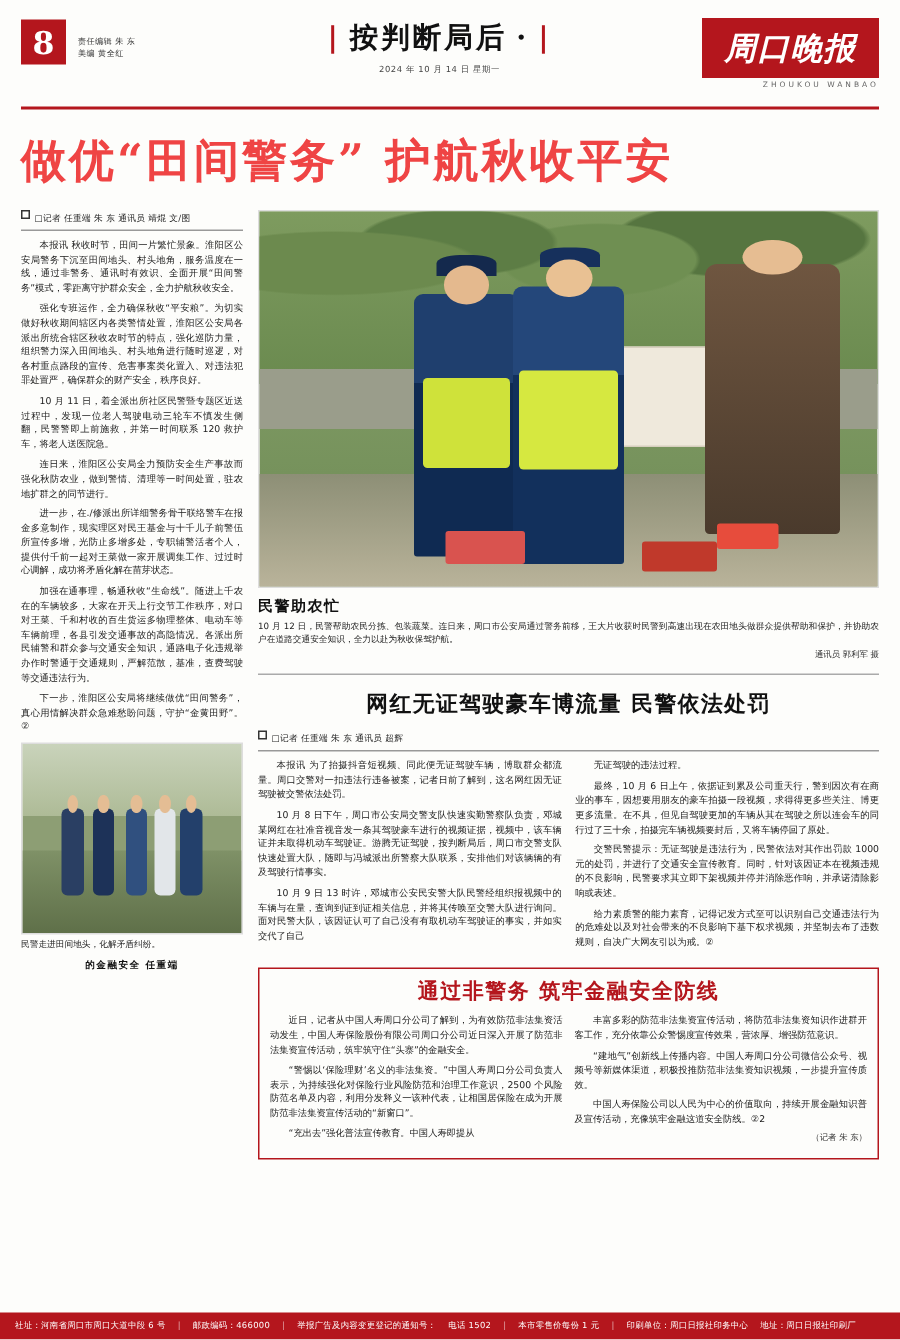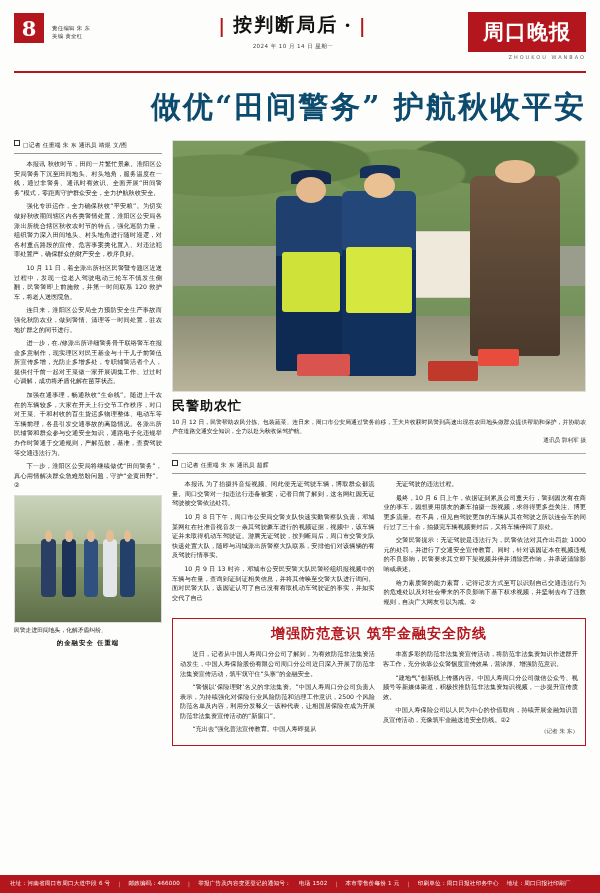--- a/index.html
+++ b/index.html
@@ -47,52 +47,53 @@
   .section-title .bar{color:#b4161d;font-weight:bold;}
   .dateline{
     font-size:5.6px;color:#444;margin-top:5px;letter-spacing:.4px;
   }
   .paper-logo{
     width:118px;height:40px;background:#b4161d;color:#fff;
     display:flex;align-items:center;justify-content:center;
     font-family:"DejaVu Serif","Liberation Serif",serif;
     font-size:21px;font-weight:bold;letter-spacing:1px;
     margin-top:2px;
+    font-style:italic;
   }
   .paper-logo-wrap{display:flex;flex-direction:column;align-items:flex-end;}
   .logo-sub{font-size:5px;color:#666;margin-top:2px;letter-spacing:2px;}
 
   
   .headline{
-    text-align:right;
+    text-align:left;
     font-family:"DejaVu Serif","Liberation Serif",serif;
     font-weight:bold;
     font-size:30px;
     letter-spacing:2px;
     margin:14px 0 12px 0;
-    color:#0c4a6e;
+    color:#ef4444;
   }
   
   .content{display:flex;gap:10px;}
   .col-left{width:148px;}
   .col-right{flex:1;}
 
   .byline{
     font-size:5.8px;color:#222;border-bottom:1px solid #999;padding-bottom:3px;margin-bottom:5px;
     letter-spacing:.2px;
   }
   .byline .sq{display:inline-block;width:4px;height:4px;border:1px solid #333;margin-right:3px;vertical-align:1px;}
   p.body{
     font-size:6.2px;line-height:9.6px;text-align:justify;margin:0 0 4px 0;
     text-indent:12.4px;color:#1a1a1a;
     font-family:"DejaVu Sans","Liberation Sans",sans-serif;
   }
   .photo-title{
     font-family:"DejaVu Serif","Liberation Serif",serif;
-    font-weight:bold;font-size:13px;letter-spacing:1px;margin:5px 0 3px 0;
+    font-weight:bold;font-size:10px;letter-spacing:1px;margin:5px 0 3px 0;
   }
   .credit{font-size:5.6px;color:#333;text-align:right;margin-top:2px;}
 
   
   .main-photo{
     width:100%;height:252px;border:1px solid #ddd;box-sizing:border-box;
     background:linear-gradient(#9fb383 0%,#7f9a63 40%,#6d8a55 100%);
     position:relative;
   }
   .mp-trees{position:absolute;left:0;top:0;width:100%;height:46%;
@@ -264,41 +265,42 @@
         <div class="crate c2"></div>
         <div class="crate c3"></div>
       </div>
 
       <div class="photo-title">民警助农忙</div>
       <div class="photo-cap">10 月 12 日，民警帮助农民分拣、包装蔬菜。连日来，周口市公安局通过警务前移，王大片收获时民警到高速出现在农田地头做群众提供帮助和保护，并协助农户在道路交通安全知识，全力以赴为秋收保驾护航。</div>
       <div class="credit">通讯员 郭利军 摄</div>
 
       <div class="rule-top"></div>
 
+      <div class="sub-headline">网红无证驾驶豪车博流量 民警依法处罚</div>
 
       <div class="byline">
         <span class="sq"></span><span>□记者 任重端 朱 东 通讯员 超辉</span>
       </div>
 
       <div class="two-col">
         <div>
           <p class="body">本报讯 为了抬摄抖音短视频、同此便无证驾驶车辆，博取群众都流量。周口交警对一扣违法行违备被案，记者日前了解到，这名网红因无证驾驶被交警依法处罚。</p>
           <p class="body">10 月 8 日下午，周口市公安局交警支队快速实勤警察队负责，邓城某网红在社准音视音发一条其驾驶豪车进行的视频证据，视频中，该车辆证并未取得机动车驾驶证。游腾无证驾驶，按判断局后，周口市交警支队快速处置大队，随即与冯城派出所警察大队联系，安排他们对该辆辆的有及驾驶行情事实。</p>
           <p class="body">10 月 9 日 13 时许，邓城市公安民安警大队民警经组织报视频中的车辆与在量，查询到证到证相关信息，并将其传唤至交警大队进行询问。面对民警大队，该因证认可了自己没有有取机动车驾驶证的事实，并如实交代了自己</p>
         </div>
         <div>
           <p class="body">无证驾驶的违法过程。</p>
           <p class="body">最终，10 月 6 日上午，依据证到累及公司重天行，警到因次有在商业的事车，因想要用朋友的豪车拍摄一段视频，求得得更多些关注、博更更多流量。在不具，但见自驾驶更加的车辆从其在驾驶之所以连会车的同行过了三十余，拍摄完车辆视频要封后，又将车辆停回了原处。</p>
           <p class="body">交警民警提示：无证驾驶是违法行为，民警依法对其作出罚款 1000 元的处罚，并进行了交通安全宣传教育。同时，针对该因证本在视频违规的不良影响，民警要求其立即下架视频并停并消除恶作响，并承诺清除影响或表述。</p>
           <p class="body">给力素质警的能力素育，记得记发方式至可以识别自己交通违法行为的危难处以及对社会带来的不良影响下基下权求视频，并坚制去布了违数规则，自决广大网友引以为戒。②</p>
         </div>
       </div>
 
       <div class="box-article">
-        <div class="box-title">增强防范意识 筑牢金融安全防线</div>
+        <div class="box-title">通过非警务 筑牢金融安全防线</div>
         <div class="box-cols">
           <div>
             <p class="body">近日，记者从中国人寿周口分公司了解到，为有效防范非法集资活动发生，中国人寿保险股份有限公司周口分公司近日深入开展了防范非法集资宣传活动，筑牢筑守住“头寨”的金融安全。</p>
             <p class="body">“警惕以‘保险理财’名义的非法集资。”中国人寿周口分公司负责人表示，为持续强化对保险行业风险防范和治理工作意识，2500 个风险防范名单及内容，利用分发释义一该种代表，让相国居保险在成为开展防范非法集资宣传活动的“新窗口”。</p>
             <p class="body">“充出去”强化普法宣传教育。中国人寿即提从</p>
           </div>
           <div>
             <p class="body">丰富多彩的防范非法集资宣传活动，将防范非法集资知识作进群开客工作，充分依靠公众警惕度宣传效果，营浓厚、增强防范意识。</p>
             <p class="body">“建地气”创新线上传播内容。中国人寿周口分公司微信公众号、视频号等新媒体渠道，积极投推防范非法集资知识视频，一步提升宣传质效。</p>
             <p class="body">中国人寿保险公司以人民为中心的价值取向，持续开展金融知识普及宣传活动，充像筑牢金融这道安全防线。②2</p>

